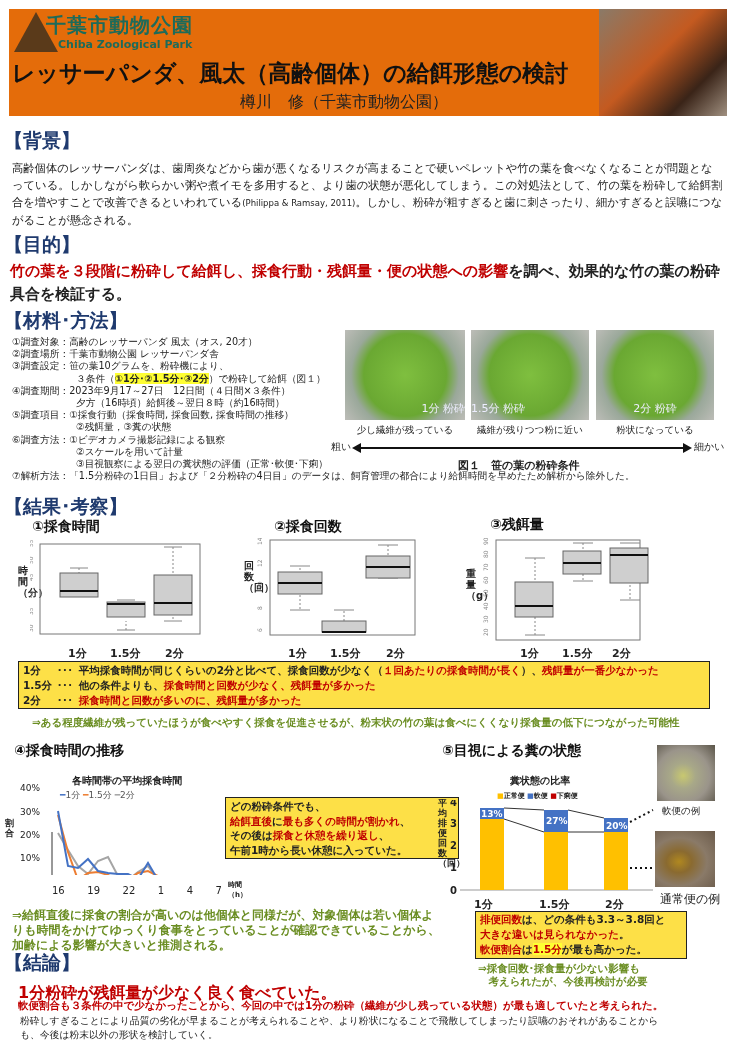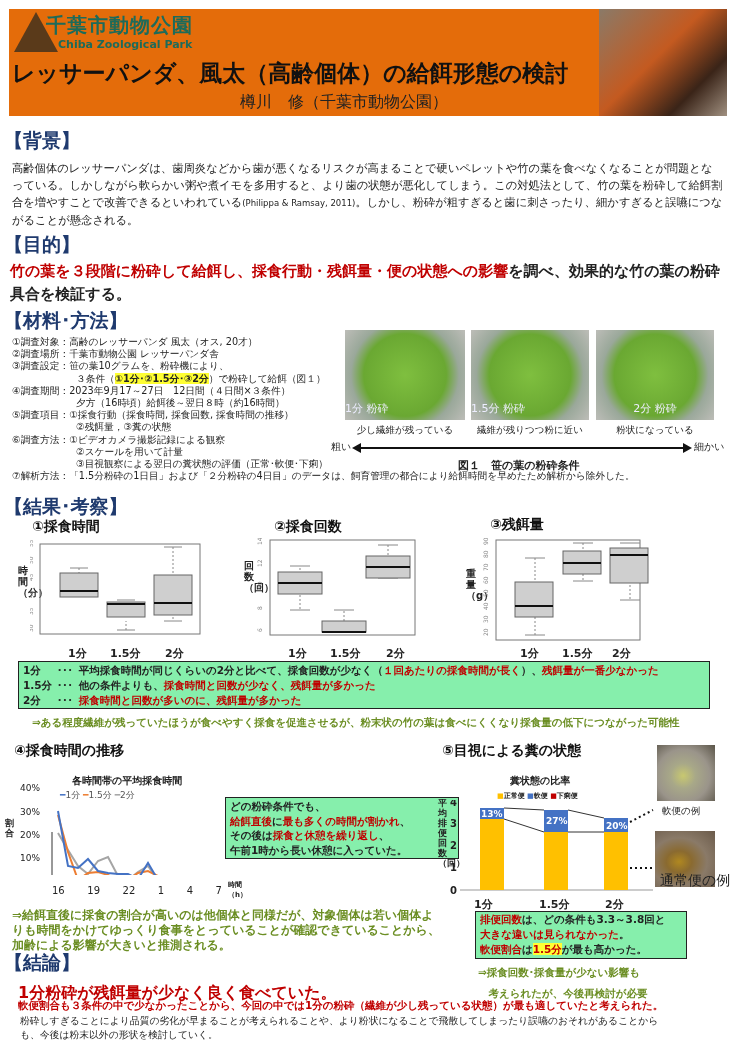--- a/index.html
+++ b/index.html
@@ -10,21 +10,21 @@
 .logo-jp{left:46px;top:12px;font-size:20px;font-weight:bold;color:#1d6b5a;letter-spacing:1px}
 .logo-en{left:58px;top:38px;font-size:11px;font-weight:bold;color:#1d6b5a}
 .title{left:12px;top:58px;font-size:23px;font-weight:bold;color:#111;white-space:nowrap}
 .author{left:240px;top:92px;font-size:16px;color:#222}
 .photo-panda{left:599px;top:9px;width:128px;height:107px;background:linear-gradient(135deg,#8a7a68,#c45a20 45%,#3a2418 75%,#a09080)}
 .sec{font-size:19px;font-weight:bold;color:#1f3a6e}
 .body{font-size:11.3px;line-height:17px;color:#222}
 .red{color:#c00000}
 .green{color:#6b8e23}
 .hl{background:#ffff33}
-.box{border:1.5px solid #222;background:#86efac}
+.box{border:1.5px solid #222;background:#fde047}
 .green-photo{background:radial-gradient(circle,#7fbf3f 0,#6aa832 55%,#9aa89a 72%,#bdbdb8 100%)}
 .caption{font-size:9.5px;color:#222;text-align:center}
 .chart-title{font-size:14px;font-weight:bold;color:#111}
 svg text{font-family:"DejaVu Sans",sans-serif}
 </style>
 </head>
 <body>
 
 <div class="abs header"></div>
 <div class="abs logo-tri"></div>
@@ -50,21 +50,21 @@
   <div style="padding-left:64px"><span>夕方（16時頃）給餌後～翌日８時（約16時間）</span></div>
   <div><span>⑤調査項目：</span><span>①採食行動（採食時間, 採食回数, 採食時間の推移）</span></div>
   <div style="padding-left:64px"><span>②残餌量，③糞の状態</span></div>
   <div><span>⑥調査方法：</span><span>①ビデオカメラ撮影記録による観察</span></div>
   <div style="padding-left:64px"><span>②スケールを用いて計量</span></div>
   <div style="padding-left:64px"><span>③目視観察による翌日の糞状態の評価（正常･軟便･下痢）</span></div>
   <div style="white-space:nowrap"><span>⑦解析方法：</span><span>「1.5分粉砕の1日目」および「２分粉砕の4日目」のデータは、飼育管理の都合により給餌時間を早めたため解析から除外した。</span></div>
 </div>
 
 <div class="abs green-photo" style="left:345px;top:330px;width:120px;height:90px">
-  <div style="position:absolute;bottom:4px;width:100%;text-align:left;color:#eef;font-size:11px">1分 粉砕</div>
+  <div style="position:absolute;bottom:4px;width:100%;text-align:right;color:#eef;font-size:11px">1分 粉砕</div>
 </div>
 <div class="abs green-photo" style="left:471px;top:330px;width:118px;height:90px">
   <div style="position:absolute;bottom:4px;width:100%;color:#eef;font-size:11px">1.5分 粉砕</div>
 </div>
 <div class="abs green-photo" style="left:596px;top:330px;width:118px;height:90px">
   <div style="position:absolute;bottom:4px;width:100%;text-align:center;color:#eef;font-size:11px">2分 粉砕</div>
 </div>
 <div class="abs caption" style="left:345px;top:424px;width:120px">少し繊維が残っている</div>
 <div class="abs caption" style="left:471px;top:424px;width:118px">繊維が残りつつ粉に近い</div>
 <div class="abs caption" style="left:596px;top:424px;width:118px">粉状になっている</div>
@@ -275,26 +275,26 @@
       <line x1="182" y1="22" x2="205" y2="10"></line>
       <line x1="182" y1="68" x2="205" y2="68"></line>
     </g>
 </svg>
 <div class="abs" style="left:474px;top:897px;font-size:11px;font-weight:bold">1分</div>
 <div class="abs" style="left:539px;top:897px;font-size:11px;font-weight:bold">1.5分</div>
 <div class="abs" style="left:605px;top:897px;font-size:11px;font-weight:bold">2分</div>
 <div class="abs" style="left:657px;top:745px;width:58px;height:56px;background:radial-gradient(circle at 45% 55%,#c8c870 0,#a8a888 28%,#9a948a 60%,#5a5448 100%)"></div>
 <div class="abs" style="left:662px;top:805px;font-size:9.5px">軟便の例</div>
 <div class="abs" style="left:655px;top:831px;width:60px;height:56px;background:radial-gradient(ellipse at 40% 55%,#b08820 0,#8a6a30 25%,#8a7a68 55%,#6a5a4a 100%)"></div>
-<div class="abs" style="left:660px;top:872px;font-size:14px">通常便の例</div>
+<div class="abs" style="left:660px;top:891px;font-size:12px">通常便の例</div>
 
 <div class="abs box" style="left:475px;top:911px;width:212px;height:48px;font-size:10.5px;font-weight:bold;line-height:15px;padding:0 4px">
   <div><span class="red">排便回数</span><span>は、どの条件も3.3～3.8回と</span></div>
   <div><span class="red">大きな違いは見られなかった</span><span>。</span></div>
   <div><span class="red">軟便割合</span><span>は</span><span class="red hl">1.5分</span><span>が最も高かった。</span></div>
 </div>
-<div class="abs green" style="left:478px;top:962px;width:230px;font-size:10.5px;font-weight:bold;line-height:21px;white-space:pre">⇒採食回数･採食量が少ない影響も
+<div class="abs green" style="left:478px;top:962px;width:230px;font-size:10.5px;font-weight:bold;line-height:13px;white-space:pre">⇒採食回数･採食量が少ない影響も
 　考えられたが、今後再検討が必要</div>
 
 <div class="abs sec" style="left:4px;top:950px">【結論】</div>
 <div class="abs red" style="left:18px;top:983px;font-size:16px;font-weight:bold">1分粉砕が残餌量が少なく良く食べていた。</div>
 <div class="abs red" style="left:18px;top:999px;font-size:10.5px;font-weight:bold;white-space:nowrap">軟便割合も３条件の中で少なかったことから、今回の中では1分の粉砕（繊維が少し残っている状態）が最も適していたと考えられた。</div>
 <div class="abs body" style="left:20px;top:1014px;width:640px;font-size:9.8px;line-height:14px">粉砕しすぎることにより品質の劣化が早まることが考えられることや、より粉状になることで飛散してしまったり誤嚥のおそれがあることからも、今後は粉末以外の形状を検討していく。</div>
 
 </body></html>

